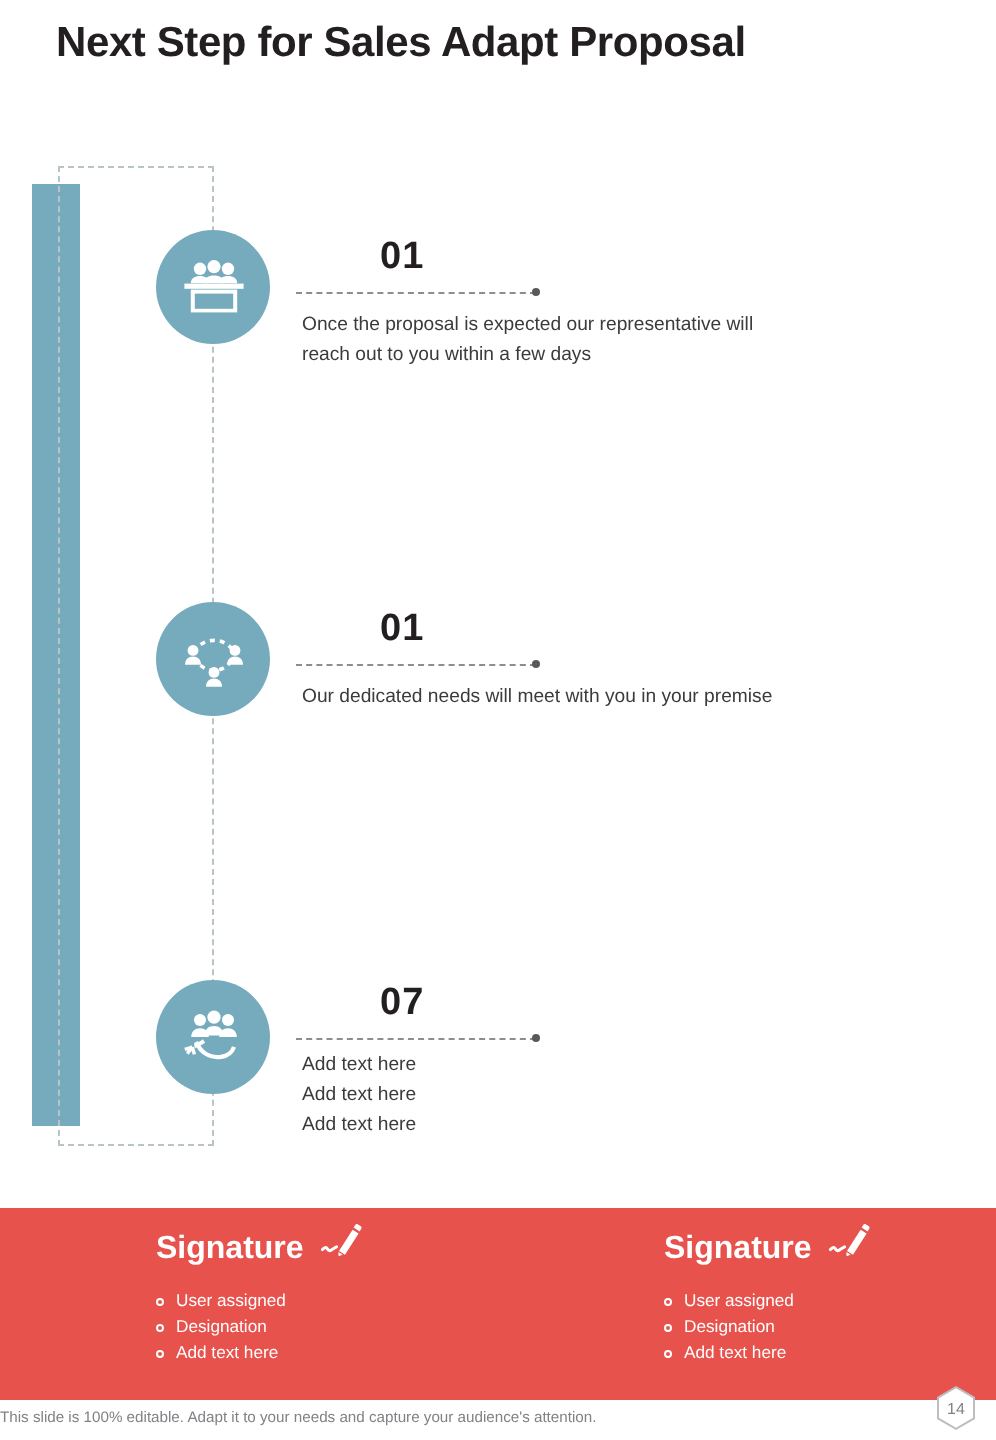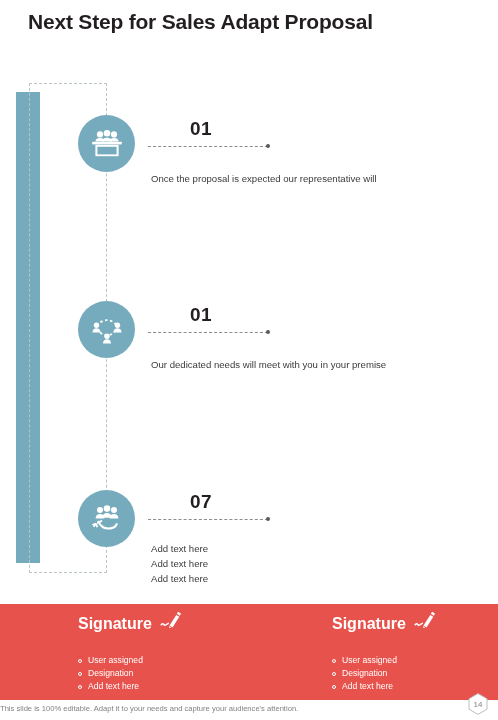--- a/index.html
+++ b/index.html
@@ -56,42 +56,42 @@
     width: 120px; height: 0;
     border-top: 1px dashed #8d8d8d;
   }
   .dash-dot {
     position: absolute; left: 266px;
     width: 4px; height: 4px; border-radius: 50%;
     background: #58595b;
   }
   .step-body {
     position: absolute; left: 151px; width: 330px;
-    font-size: 9.6px; line-height: 15px; color: #3b3b3b; margin-top: 16px;
+    font-size: 9.6px; line-height: 15px; color: #3b3b3b;
   }
   .step-body .line { display: block; }
 
   
   .red-band {
     position: absolute; left: 0; top: 604px;
     width: 498px; height: 96px;
     background: #e8524c;
   }
   .sig-block { position: absolute; top: 614px; }
   .sig-block.left { left: 78px; }
   .sig-block.right { left: 332px; }
   .sig-title {
     font-size: 16px; font-weight: bold; color: #ffffff;
     display: inline-block; vertical-align: middle;
   }
   .pencil-icon {
     display: inline-block; vertical-align: middle;
     margin-left: 4px; position: relative; top: -2px;
   }
-  .sig-list { margin-top: 20px; }
+  .sig-list { margin-top: 9px; }
   .sig-item {
     font-size: 8.6px; line-height: 13px; color: #ffffff;
     display: flex; align-items: center;
   }
   .sig-bullet {
     width: 4px; height: 4px; border-radius: 50%;
     border: 1px solid #ffffff; background: transparent;
     margin-right: 6px; flex: none;
   }
 
@@ -134,20 +134,21 @@
         <rect x="2.2" y="12.8" width="29.6" height="2.6" fill="#fff"></rect>
         <rect x="5.4" y="15.8" width="23.2" height="11.4" fill="#fff"></rect>
         <rect x="7.4" y="17.8" width="19.2" height="7.6" fill="#76abbd"></rect>
       </svg>
     </div>
     <div class="step-num" style="top:118px;">01</div>
     <div class="dash-line" style="top:146px;"></div>
     <div class="dash-dot" style="top:144px;"></div>
     <div class="step-body" style="top:155px;">
       <span class="line">Once the proposal is expected our representative will</span>
+      <span class="line">reach out to you within  a few days</span>
     </div>
   </div>
 
   <div class="step">
     <div class="step-icon" style="top:301px;">
       <svg width="34" height="32" viewBox="0 0 34 32">
         <path d="M7 12a11.5 11.5 0 0 1 20 0" fill="none" stroke="#fff" stroke-width="1.8" stroke-dasharray="2.5 2.5"></path>
         <path d="M25.5 16.5a10 10 0 0 1-17 0" fill="none" stroke="#fff" stroke-width="1.8" stroke-dasharray="2.5 2.5"></path>
         <circle cx="6.5" cy="11.2" r="2.7" fill="#fff"></circle>
         <path d="M2.5 18.4c0-2.7 1.8-4.1 4-4.1s4 1.4 4 4.1z" fill="#fff"></path>

